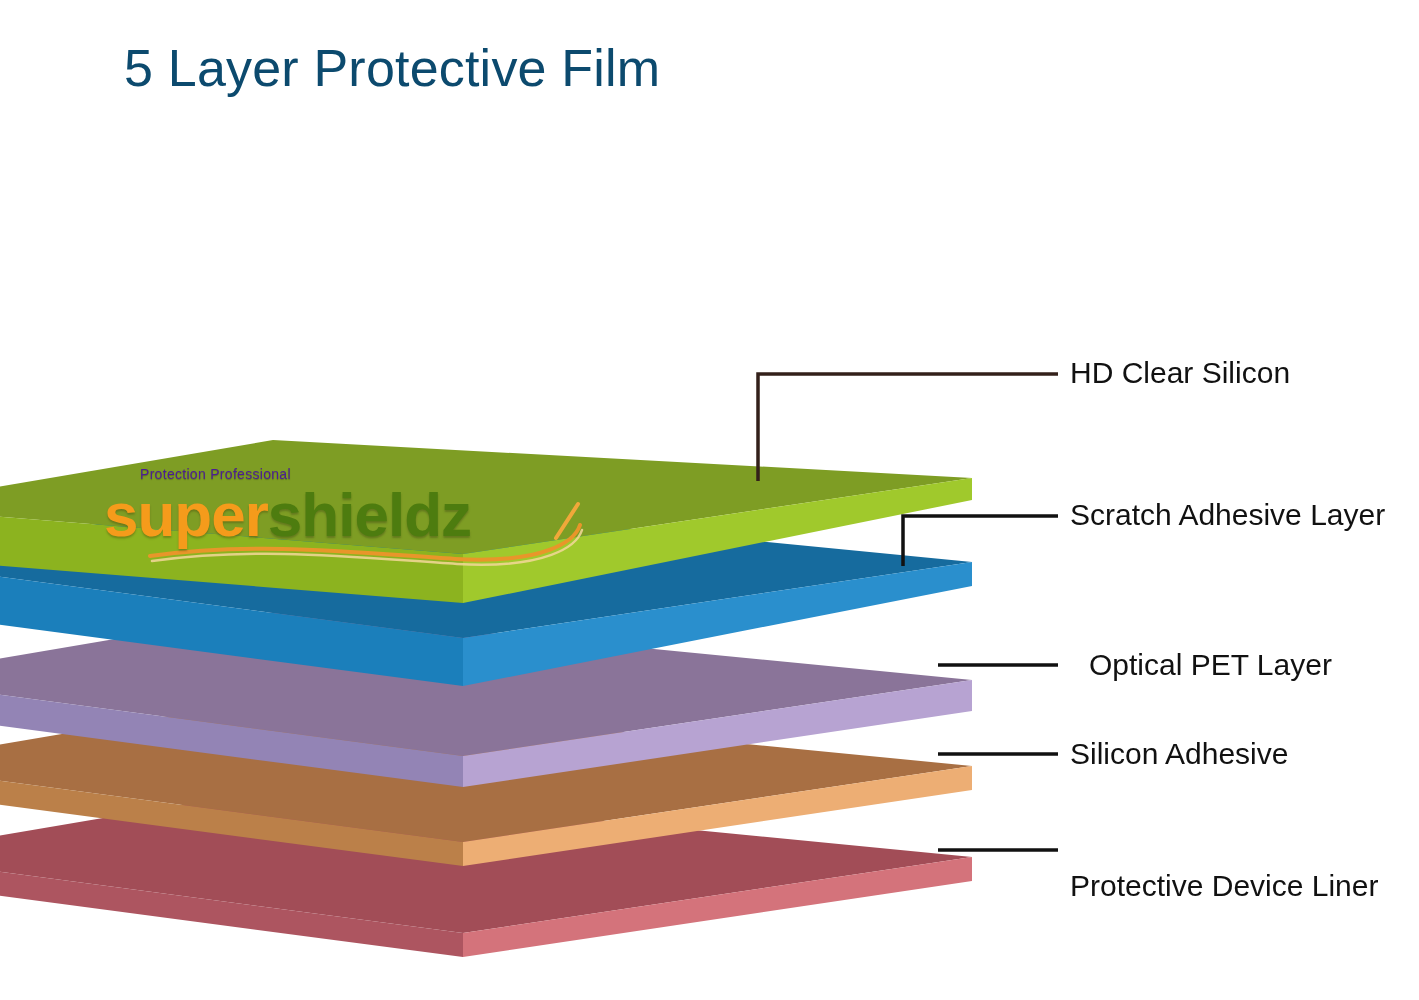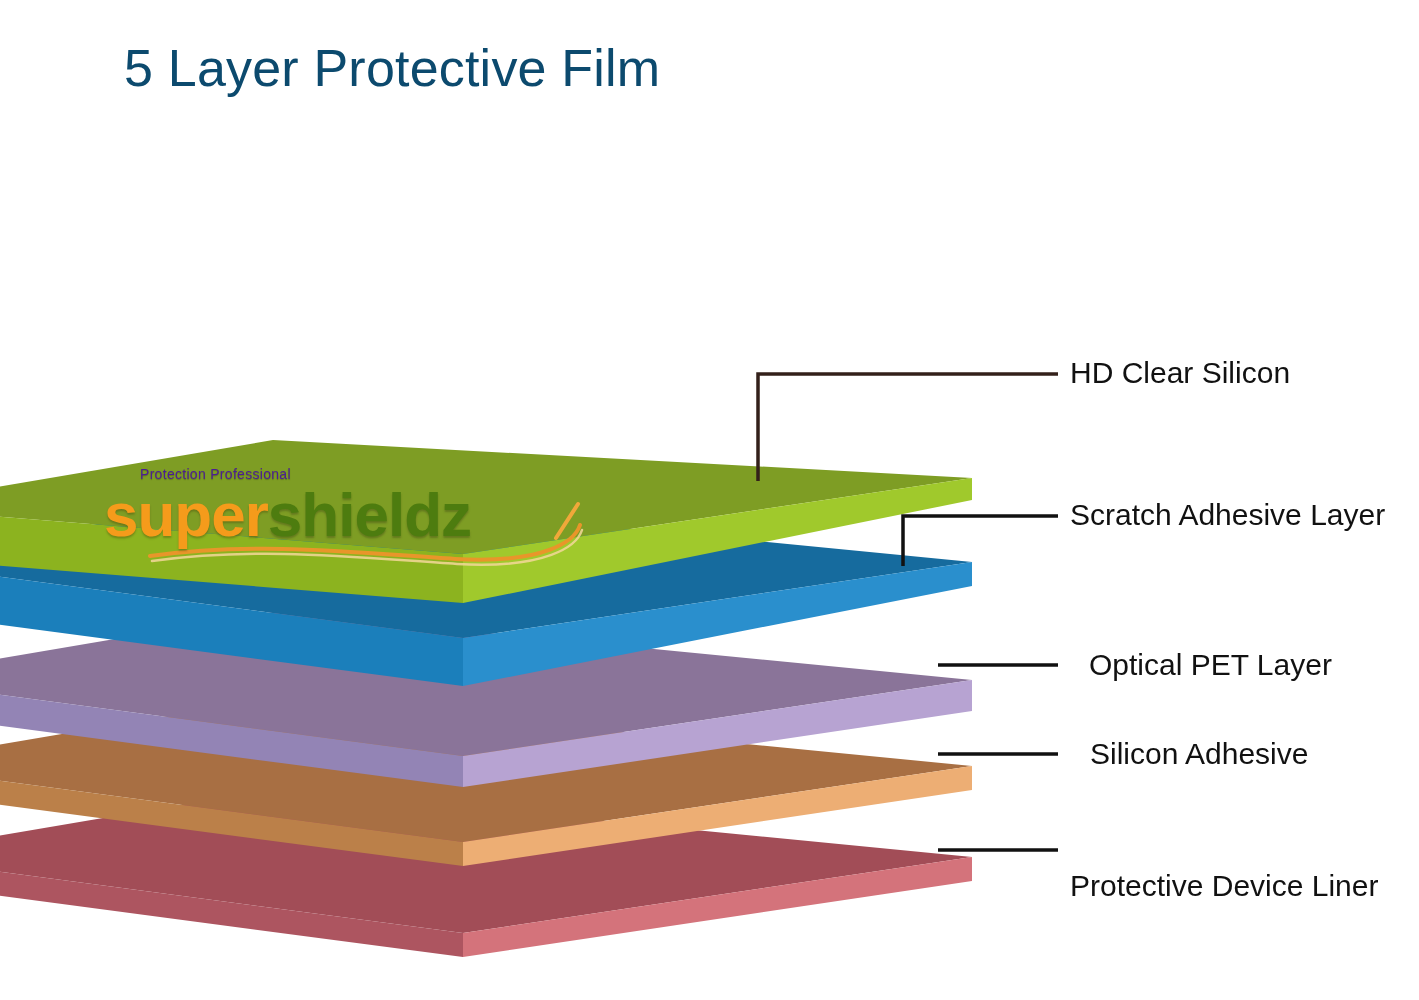--- a/index.html
+++ b/index.html
@@ -141,16 +141,16 @@
   </svg>
 
   <div class="logo-wrap">
     <div class="logo-tagline">Protection Professional</div>
     <div class="logo-main"><span class="logo-super">super</span><span class="logo-shieldz">shieldz</span></div>
   </div>
 
   <div class="callout-label" style="left:1070px; top:356px;">HD Clear Silicon</div>
   <div class="callout-label" style="left:1070px; top:498px;">Scratch Adhesive Layer</div>
   <div class="callout-label" style="left:1070px; top:648px;margin-left:19px;">Optical PET Layer</div>
-  <div class="callout-label" style="left:1070px; top:737px;margin-left:20px;">Silicon Adhesive</div>
+  <div class="callout-label" style="left:1070px; top:737px;">Silicon Adhesive</div>
   <div class="callout-label" style="left:1070px; top:832px;margin-top:37px;">Protective Device Liner</div>
 
 </div>
 
 </body></html>

